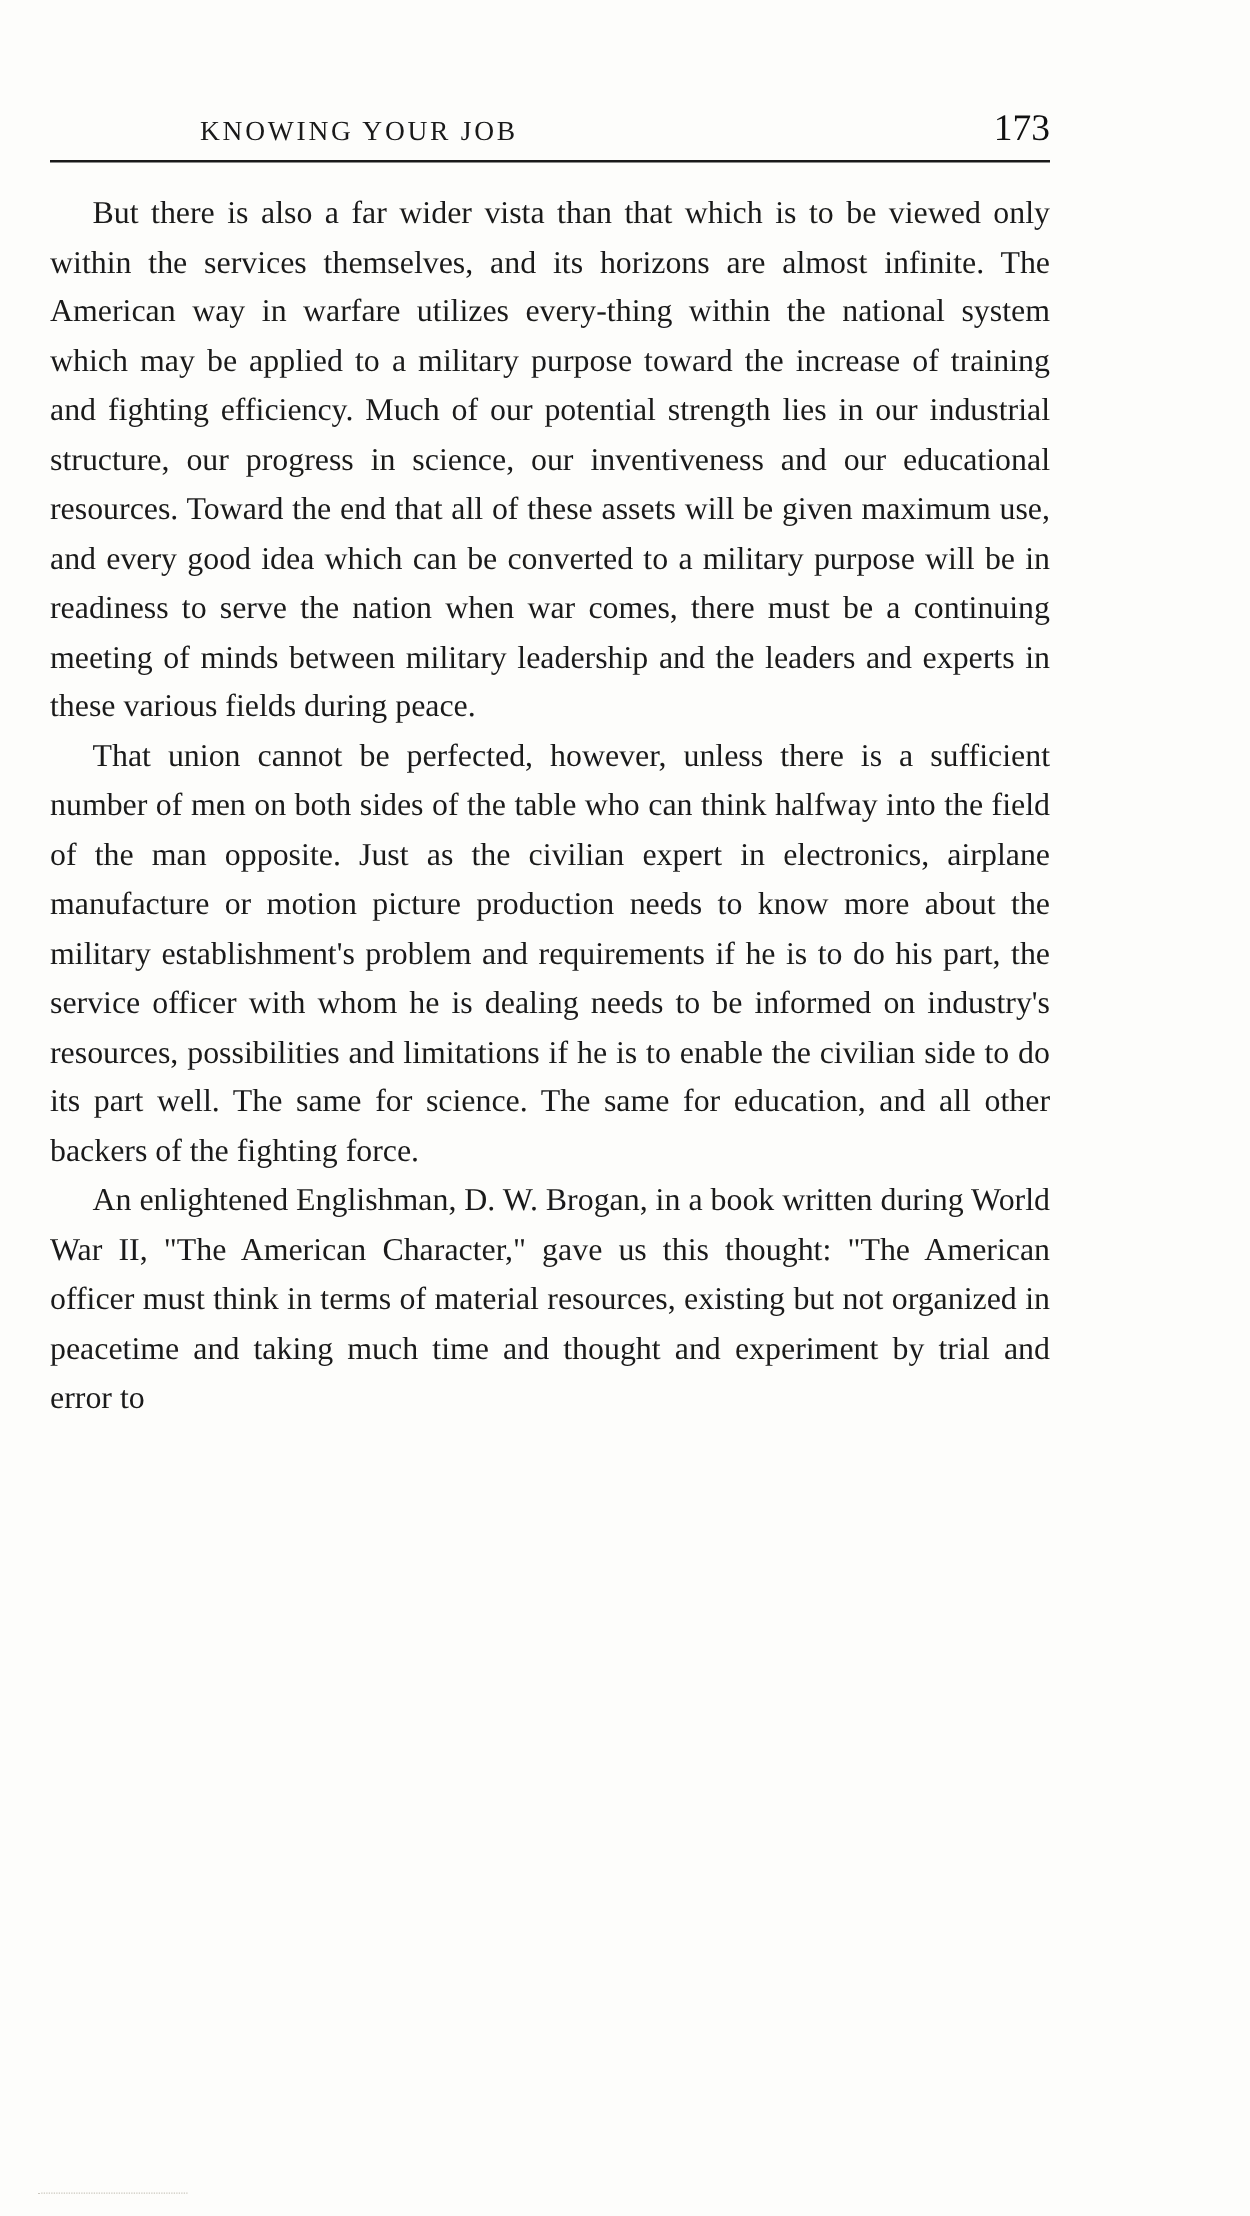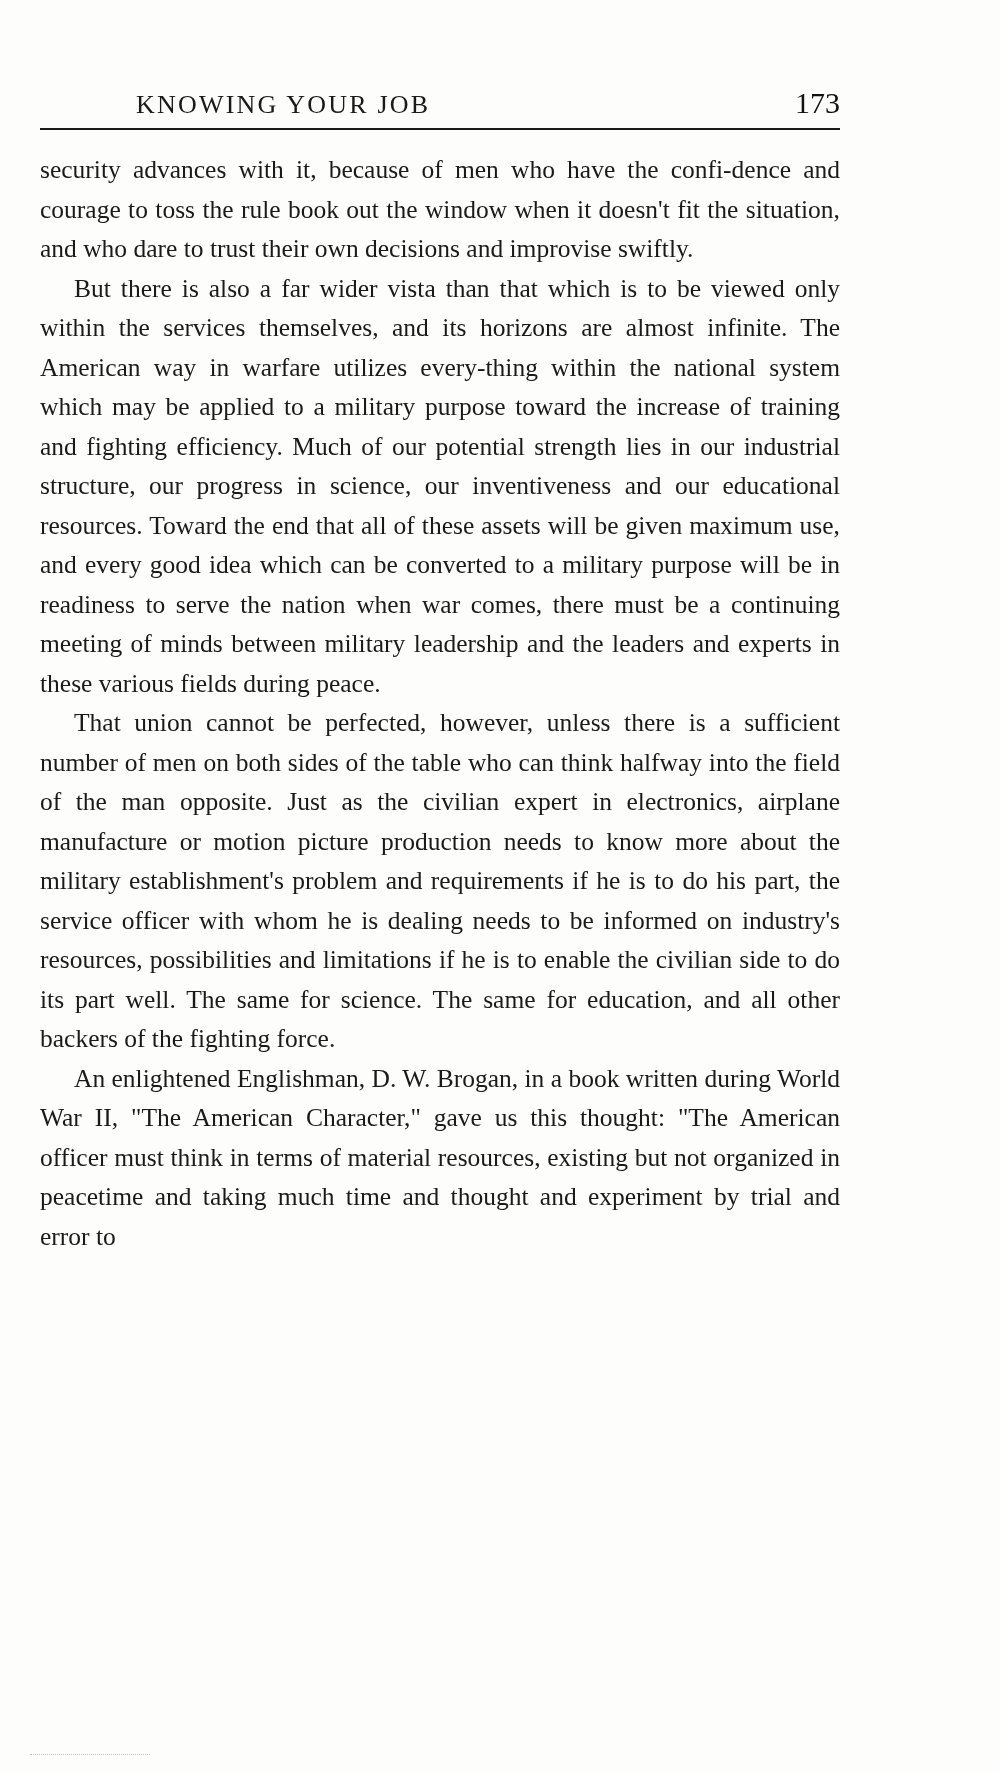--- a/index.html
+++ b/index.html
@@ -30,24 +30,24 @@
     width: 800px;
   }
   .running-head {
     display: flex;
     align-items: baseline;
     justify-content: space-between;
     padding: 0 0 6px 0;
   }
   .running-head .title {
     font-variant: small-caps;
-    font-size: 26px;
+    font-size: 22px;
     letter-spacing: 2.2px;
     color: #1a1a1a;
-    margin-left: 96px;
+    margin-left: 120px;
     font-family: "Liberation Serif", serif;
   }
   .running-head .folio {
     font-size: 30px;
     color: #111;
     font-family: Liberation Serif, serif;
   }
   .rule {
     border-bottom: 2.5px solid #1a1a1a;
     width: 800px;
@@ -84,21 +84,20 @@
 
   <div class="content">
 
     <div class="running-head">
       <div class="title">KNOWING YOUR JOB</div>
       <div class="folio">173</div>
     </div>
     <div class="rule"></div>
 
     <div class="body-text">
-      <p class="first">security advances with it, because of men who have the confi-dence and courage to toss the rule book out the window when it doesn't fit the situation, and who dare to trust their own decisions and improvise swiftly.</p>
       <p>But there is also a far wider vista than that which is to be viewed only within the services themselves, and its horizons are almost infinite. The American way in warfare utilizes every-thing within the national system which may be applied to a military purpose toward the increase of training and fighting efficiency. Much of our potential strength lies in our industrial structure, our progress in science, our inventiveness and our educational resources. Toward the end that all of these assets will be given maximum use, and every good idea which can be converted to a military purpose will be in readiness to serve the nation when war comes, there must be a continuing meeting of minds between military leadership and the leaders and experts in these various fields during peace.</p>
       <p>That union cannot be perfected, however, unless there is a sufficient number of men on both sides of the table who can think halfway into the field of the man opposite. Just as the civilian expert in electronics, airplane manufacture or motion picture production needs to know more about the military establishment's problem and requirements if he is to do his part, the service officer with whom he is dealing needs to be informed on industry's resources, possibilities and limitations if he is to enable the civilian side to do its part well. The same for science. The same for education, and all other backers of the fighting force.</p>
       <p>An enlightened Englishman, D. W. Brogan, in a book written during World War II, "The American Character," gave us this thought: "The American officer must think in terms of material resources, existing but not organized in peacetime and taking much time and thought and experiment by trial and error to</p>
     </div>
 
   </div>
 
   <div class="bottom-mark"></div>
 
 </div>

